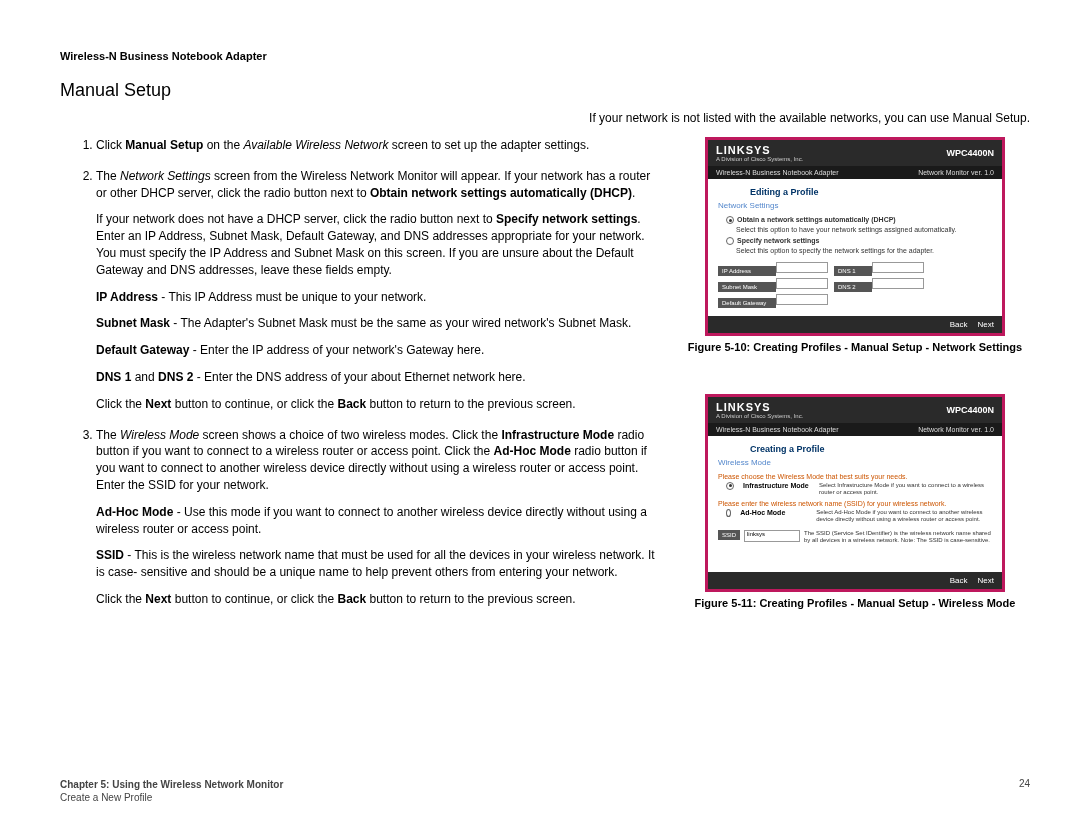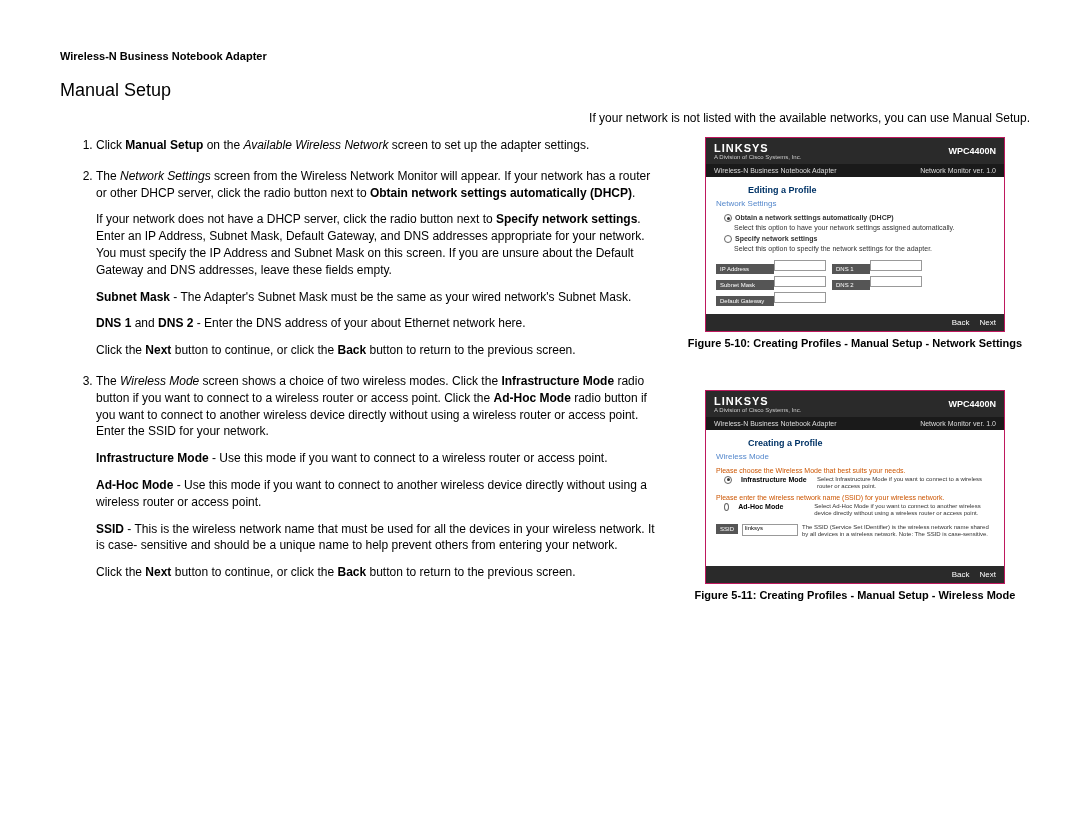--- a/index.html
+++ b/index.html
@@ -74,21 +74,21 @@
   }
   .fig-caption {
     font-size: 11px;
     font-weight: bold;
     text-align: center;
     margin-top: 4px;
     line-height: 1.3;
   }
   .screenshot {
     width: 300px;
-    border: 1px solid #be185d;
+    border: 3px solid #be185d;
     background: #a16207;
     font-size: 8px;
     color: #fff;
     box-sizing: border-box;
   }
   .ss-top {
     background: #2a2a2a;
     padding: 4px 8px;
     display: flex;
     justify-content: space-between;
@@ -159,27 +159,28 @@
 
   <div class="content-row">
     <div class="left-col">
       <ol>
         <li>
           <span>Click </span><span class="b">Manual Setup</span><span> on the </span><span class="i">Available Wireless Network</span><span> screen to set up the adapter settings.</span>
         </li>
         <li>
           <span>The </span><span class="i">Network Settings</span><span> screen from the Wireless Network Monitor will appear. If your network has a router or other DHCP server, click the radio button next to </span><span class="b">Obtain network settings automatically (DHCP)</span><span>.</span>
           <div class="para"><span>If your network does not have a DHCP server, click the radio button next to </span><span class="b">Specify network settings</span><span>. Enter an IP Address, Subnet Mask, Default Gateway, and DNS addresses appropriate for your network. You must specify the IP Address and Subnet Mask on this screen. If you are unsure about the Default Gateway and DNS addresses, leave these fields empty.</span></div>
+          <div class="para"><span class="b">IP Address</span><span> - This IP Address must be unique to your network.</span></div>
           <div class="para"><span class="b">Subnet Mask</span><span> - The Adapter's Subnet Mask must be the same as your wired network's Subnet Mask.</span></div>
+          <div class="para"><span class="b">Default Gateway</span><span> - Enter the IP address of your network's Gateway here.</span></div>
           <div class="para"><span class="b">DNS 1</span><span> and </span><span class="b">DNS 2</span><span> - Enter the DNS address of your about Ethernet network here.</span></div>
           <div class="para"><span>Click the </span><span class="b">Next</span><span> button to continue, or click the </span><span class="b">Back</span><span> button to return to the previous screen.</span></div>
         </li>
         <li>
           <span>The </span><span class="i">Wireless Mode</span><span> screen shows a choice of two wireless modes. Click the </span><span class="b">Infrastructure Mode</span><span> radio button if you want to connect to a wireless router or access point. Click the </span><span class="b">Ad-Hoc Mode</span><span> radio button if you want to connect to another wireless device directly without using a wireless router or access point. Enter the SSID for your network.</span>
-          <div class="para"><span class="b">Infrastructure Mode</span><span> - Use this mode if you want to connect to a wireless router or access point.</span></div>
           <div class="para"><span class="b">Ad-Hoc Mode</span><span> - Use this mode if you want to connect to another wireless device directly without using a wireless router or access point.</span></div>
           <div class="para"><span class="b">SSID</span><span> - This is the wireless network name that must be used for all the devices in your wireless network. It is case- sensitive and should be a unique name to help prevent others from entering your network.</span></div>
           <div class="para"><span>Click the </span><span class="b">Next</span><span> button to continue, or click the </span><span class="b">Back</span><span> button to return to the previous screen.</span></div>
         </li>
       </ol>
     </div>
 
     <div class="right-col">
       <div class="figure-box">
         <div class="screenshot">
@@ -260,13 +261,20 @@
           <div class="ss-footer">
             <span>Back</span>
             <span>Next</span>
           </div>
         </div>
         <div class="fig-caption">Figure 5-11: Creating Profiles - Manual Setup - Wireless Mode</div>
       </div>
     </div>
   </div>
 
+  <div class="page-footer">
+    <div class="pf-left">
+      <div class="b">Chapter 5: Using the Wireless Network Monitor</div>
+      <div>Create a New Profile</div>
+    </div>
+    <div class="pf-right">24</div>
+  </div>
 </div>
 
 </body></html>

